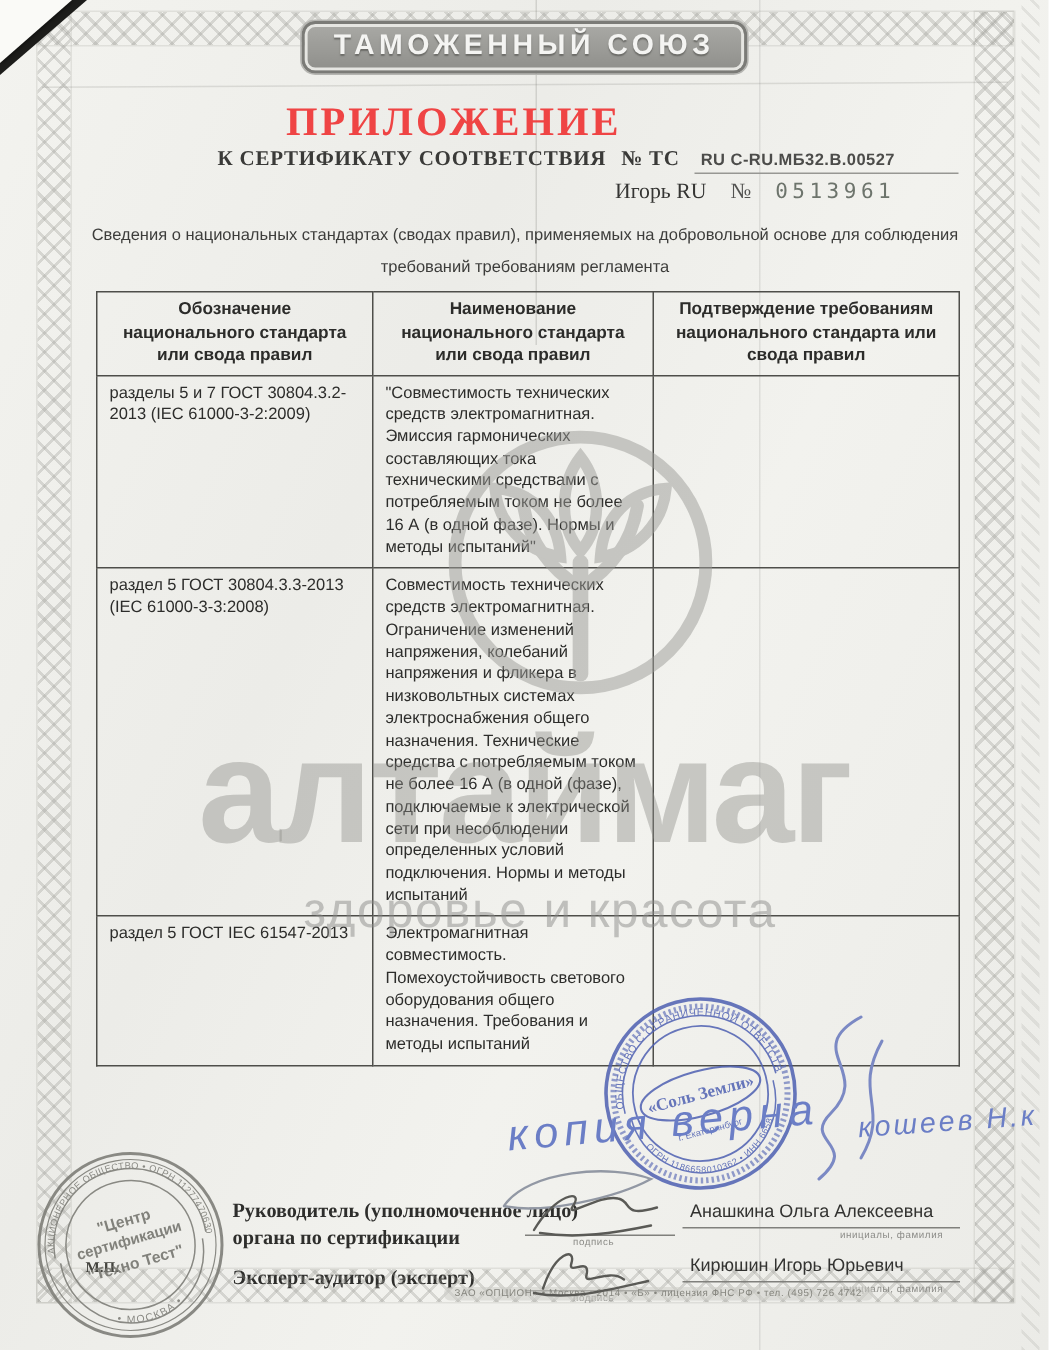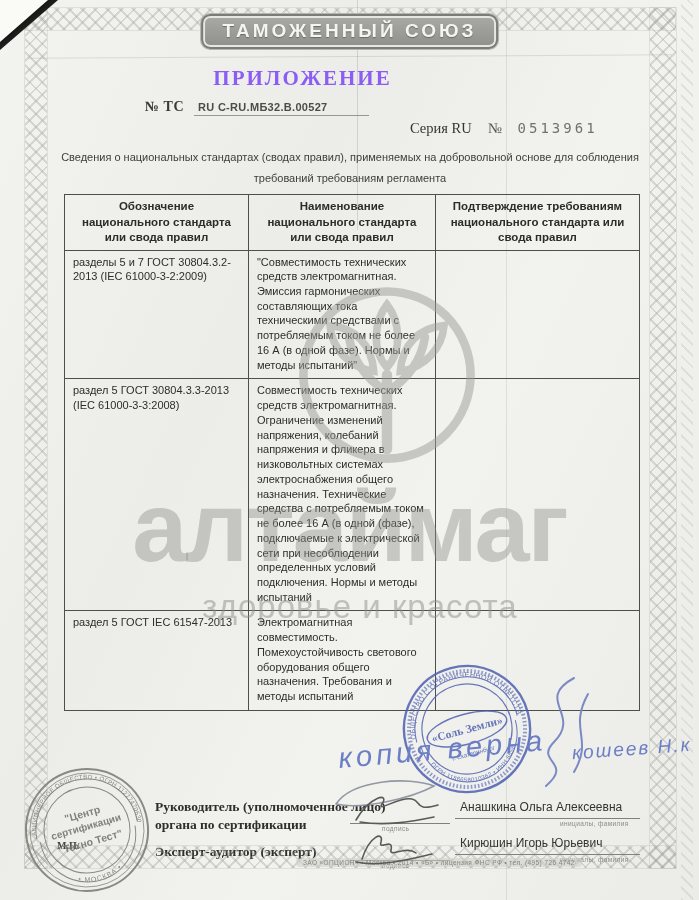--- a/index.html
+++ b/index.html
@@ -32,21 +32,21 @@
   
   .banner{position:absolute;top:14px;left:50%;transform:translateX(-50%);z-index:3;
     background:linear-gradient(#a9a9a5,#8f8f8b);
     border:2px solid #7b7b77;border-radius:9px;
     box-shadow:inset 0 0 0 2px #e6e6e2, 0 0 0 1px #b5b5b1;
     padding:4px 20px 5px;color:#f4f4f2;font-weight:bold;font-size:19px;letter-spacing:3px;
     text-shadow:0 1px 1px #6b6b67;white-space:nowrap;}
 
   .doc{position:absolute;left:0;top:0;width:699px;z-index:3;color:#3a3a38;}
   .title{position:absolute;top:66px;left:0;width:605px;text-align:center;
-    font-family:"Liberation Serif",serif;font-weight:bold;font-size:21px;letter-spacing:2px;color:#8b5cf6;}
+    font-family:"Liberation Serif",serif;font-weight:bold;font-size:27px;letter-spacing:2px;color:#ef4444;}
   .certline{position:absolute;left:145px;top:99px;display:flex;align-items:baseline;gap:10px;}
   .certline .lbl{font-family:"Liberation Serif",serif;font-weight:bold;font-size:14px;letter-spacing:.5px;}
   .certline .num{font-size:11px;font-weight:bold;color:#4c4c4a;border-bottom:1px solid #979793;
     padding:0 42px 2px 4px;letter-spacing:.3px;}
   .seriesline{position:absolute;left:410px;top:120px;display:flex;align-items:baseline;gap:16px;}
   .seriesline .lbl{font-family:"Liberation Serif",serif;font-size:14.5px;color:#35353*;color:#353533;}
   .seriesline .no{font-family:"Liberation Serif",serif;font-size:14.5px;color:#53535+;color:#535351;}
   .seriesline .digits{font-family:"DejaVu Sans Mono",monospace;font-size:14px;color:#6d746c;letter-spacing:3px;}
   .intro{position:absolute;left:57px;top:147px;width:586px;text-align:center;
     font-size:11px;line-height:1.95;color:#3d3d3b;}
@@ -100,25 +100,26 @@
 <div class="edge-strip"></div>
 <div class="crease-v1"></div>
 <div class="crease-v2"></div>
 <div class="crease-h"></div>
 
 <div class="banner">ТАМОЖЕННЫЙ СОЮЗ</div>
 
 <div class="doc">
   <div class="title">ПРИЛОЖЕНИЕ</div>
   <div class="certline">
+    <span class="lbl">К СЕРТИФИКАТУ СООТВЕТСТВИЯ</span>
     <span class="lbl">№ ТС</span>
     <span class="num">RU C-RU.МБ32.В.00527</span>
   </div>
   <div class="seriesline">
-    <span class="lbl">Серия RU</span>
+    <span class="lbl">Игорь RU</span>
     <span class="no">№</span>
     <span class="digits">0513961</span>
   </div>
   <div class="intro">Сведения о национальных стандартах (сводах правил), применяемых на добровольной основе для соблюдения требований требованиям регламента</div>
 
   <table class="std">
     <colgroup>
         <col class="c1">
         <col class="c2">
         <col class="c3">

